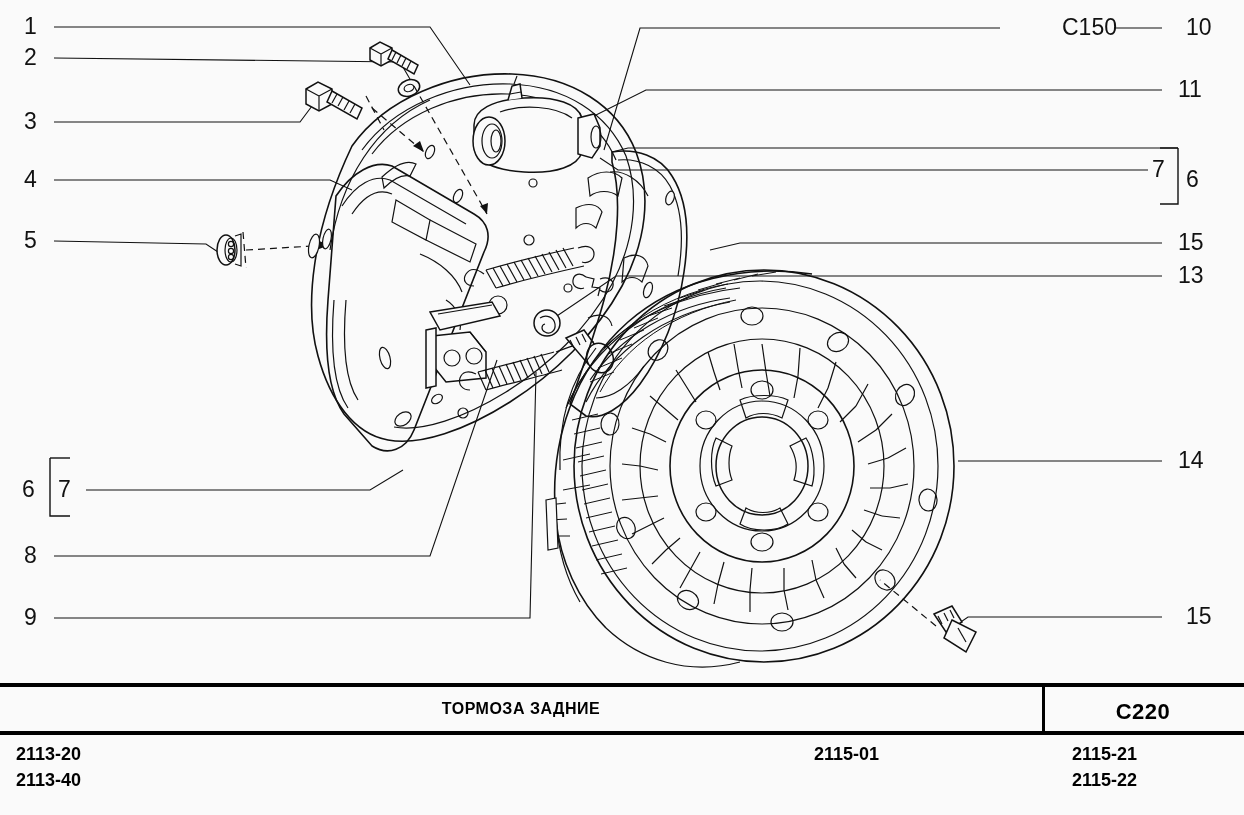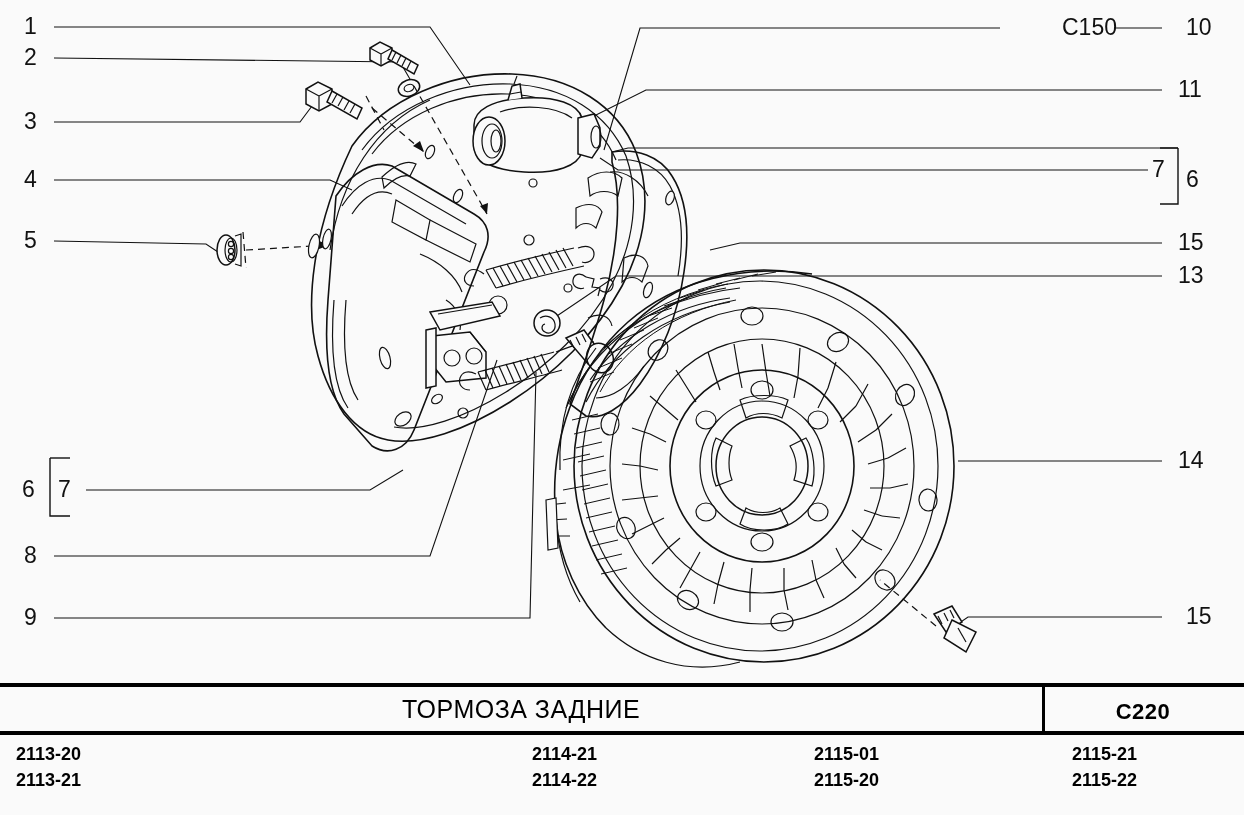--- a/index.html
+++ b/index.html
@@ -27,21 +27,21 @@
     white-space:nowrap;
   }
 
   
   #table{position:absolute;left:0;top:683px;width:1244px;height:132px;}
   .rule-thick{position:absolute;left:0;width:1244px;height:4px;background:#000;}
   .hdr-row{position:absolute;left:0;top:4px;width:1244px;height:44px;}
   .hdr-title{
     position:absolute;left:0;top:0;width:1042px;height:44px;
     display:flex;align-items:center;justify-content:center;
-    font-size:25px;font-weight:normal;letter-spacing:.5px;
+    font-size:16px;font-weight:bold;letter-spacing:.5px;
   }
   .hdr-code{
     position:absolute;left:1042px;top:0;width:202px;height:49px;
     display:flex;align-items:center;justify-content:center;
     font-size:22px;font-weight:bold;letter-spacing:.5px;
   }
   .vdiv{position:absolute;left:1042px;top:4px;width:3px;height:44px;background:#000;}
 
   .pn-grid{position:absolute;left:0;top:58px;width:1244px;height:74px;margin-left:8px;}
   .pn-col{position:absolute;top:0;width:200px;}
@@ -420,31 +420,26 @@
     <div class="hdr-row">
       <div class="hdr-title">ТОРМОЗА   ЗАДНИЕ</div>
       <div class="hdr-code">C220</div>
     </div>
     <div class="vdiv"></div>
     <div class="rule-thick" style="top:48px;"></div>
 
     <div class="pn-grid">
       <div class="pn-col" style="left:8px;">
         <div class="pn">2113-20</div>
-        <div class="pn">2113-21</div>
+        <div class="pn">2113-40</div>
       </div>
       <div class="pn-col" style="left:246px;">
       </div>
-      <div class="pn-col" style="left:524px;">
-        <div class="pn">2114-21</div>
-        <div class="pn">2114-22</div>
-      </div>
       <div class="pn-col" style="left:806px;">
         <div class="pn">2115-01</div>
-        <div class="pn">2115-20</div>
       </div>
       <div class="pn-col" style="left:1064px;">
         <div class="pn">2115-21</div>
         <div class="pn">2115-22</div>
       </div>
     </div>
   </div>
 
 </div>
 

